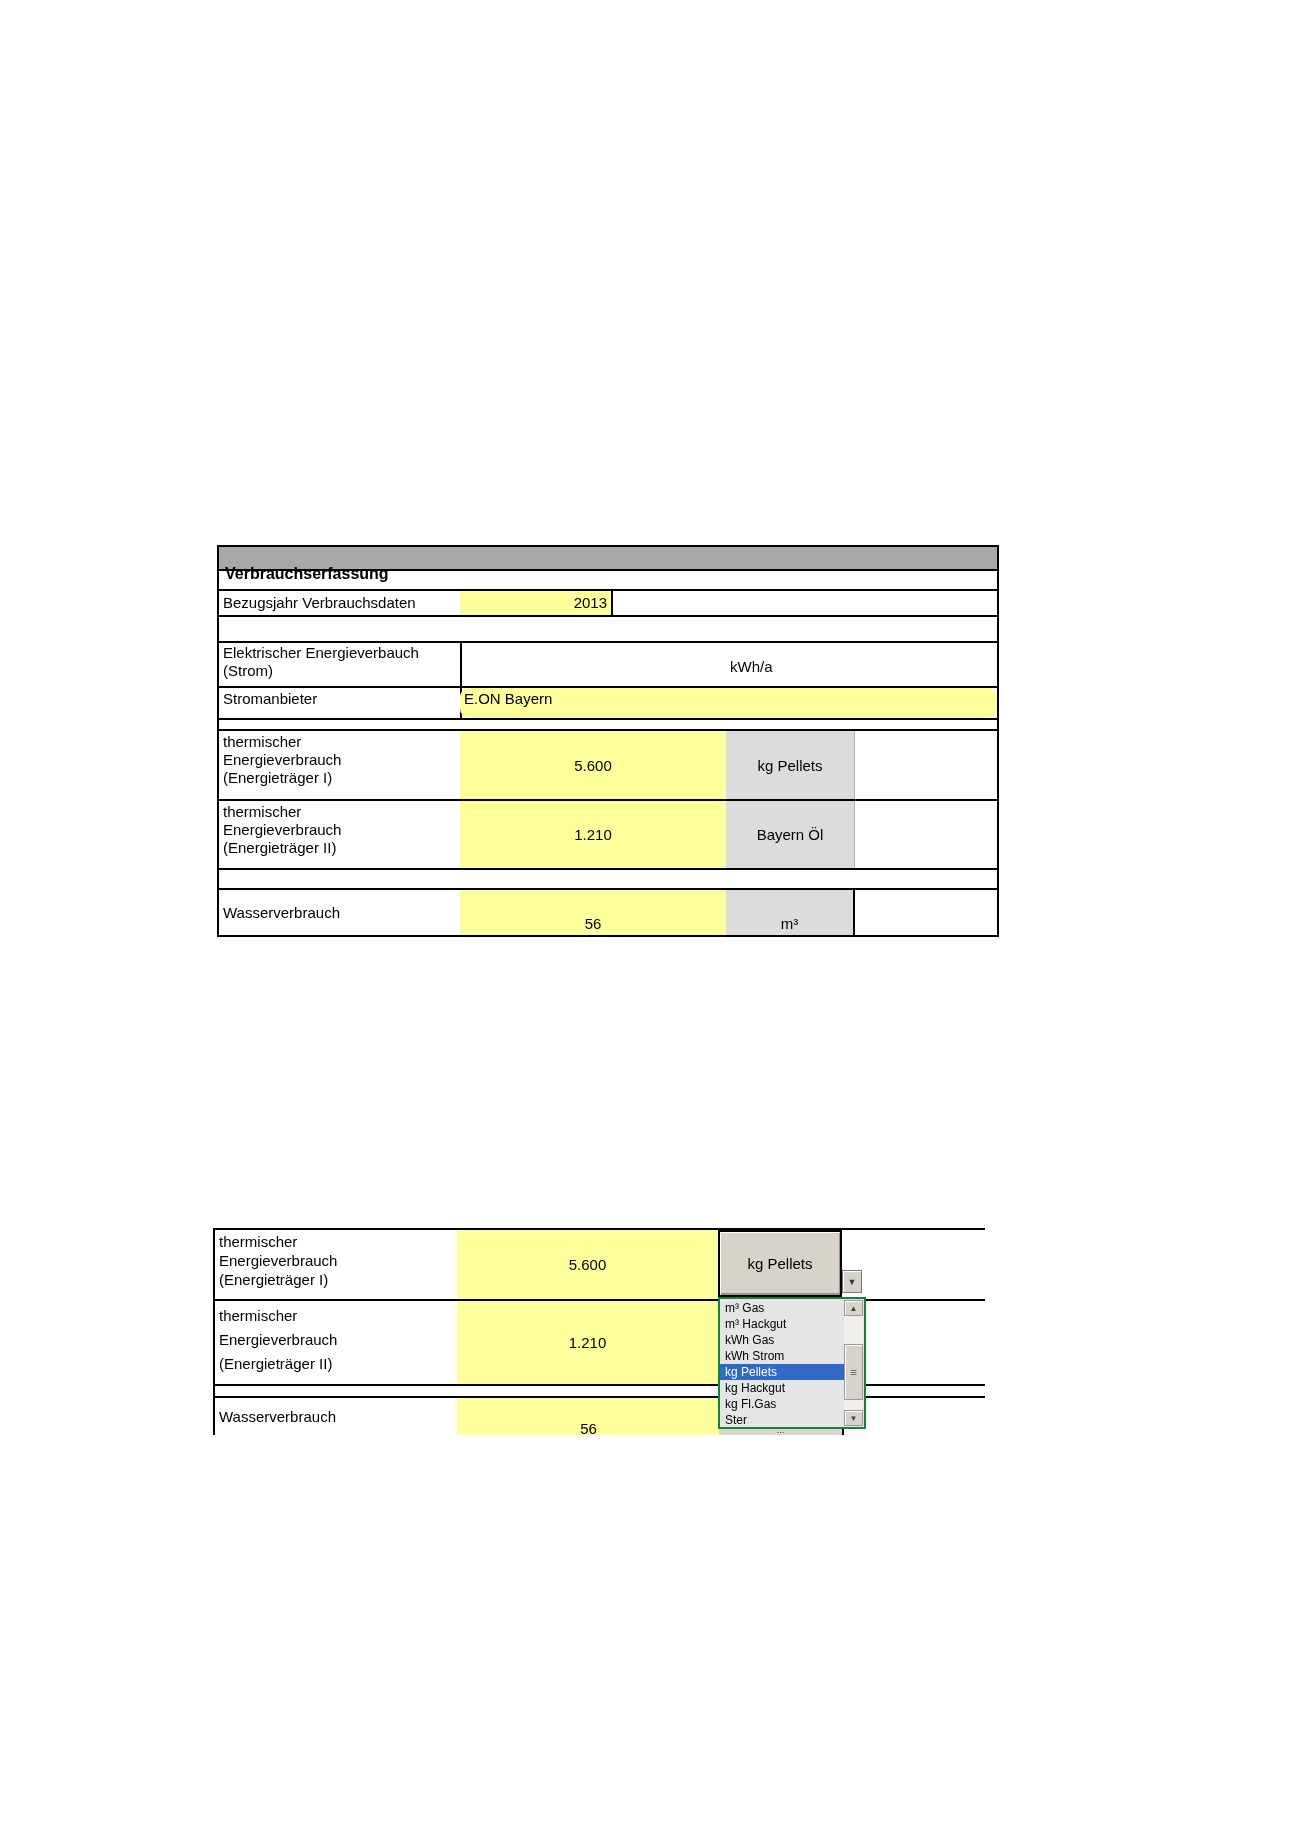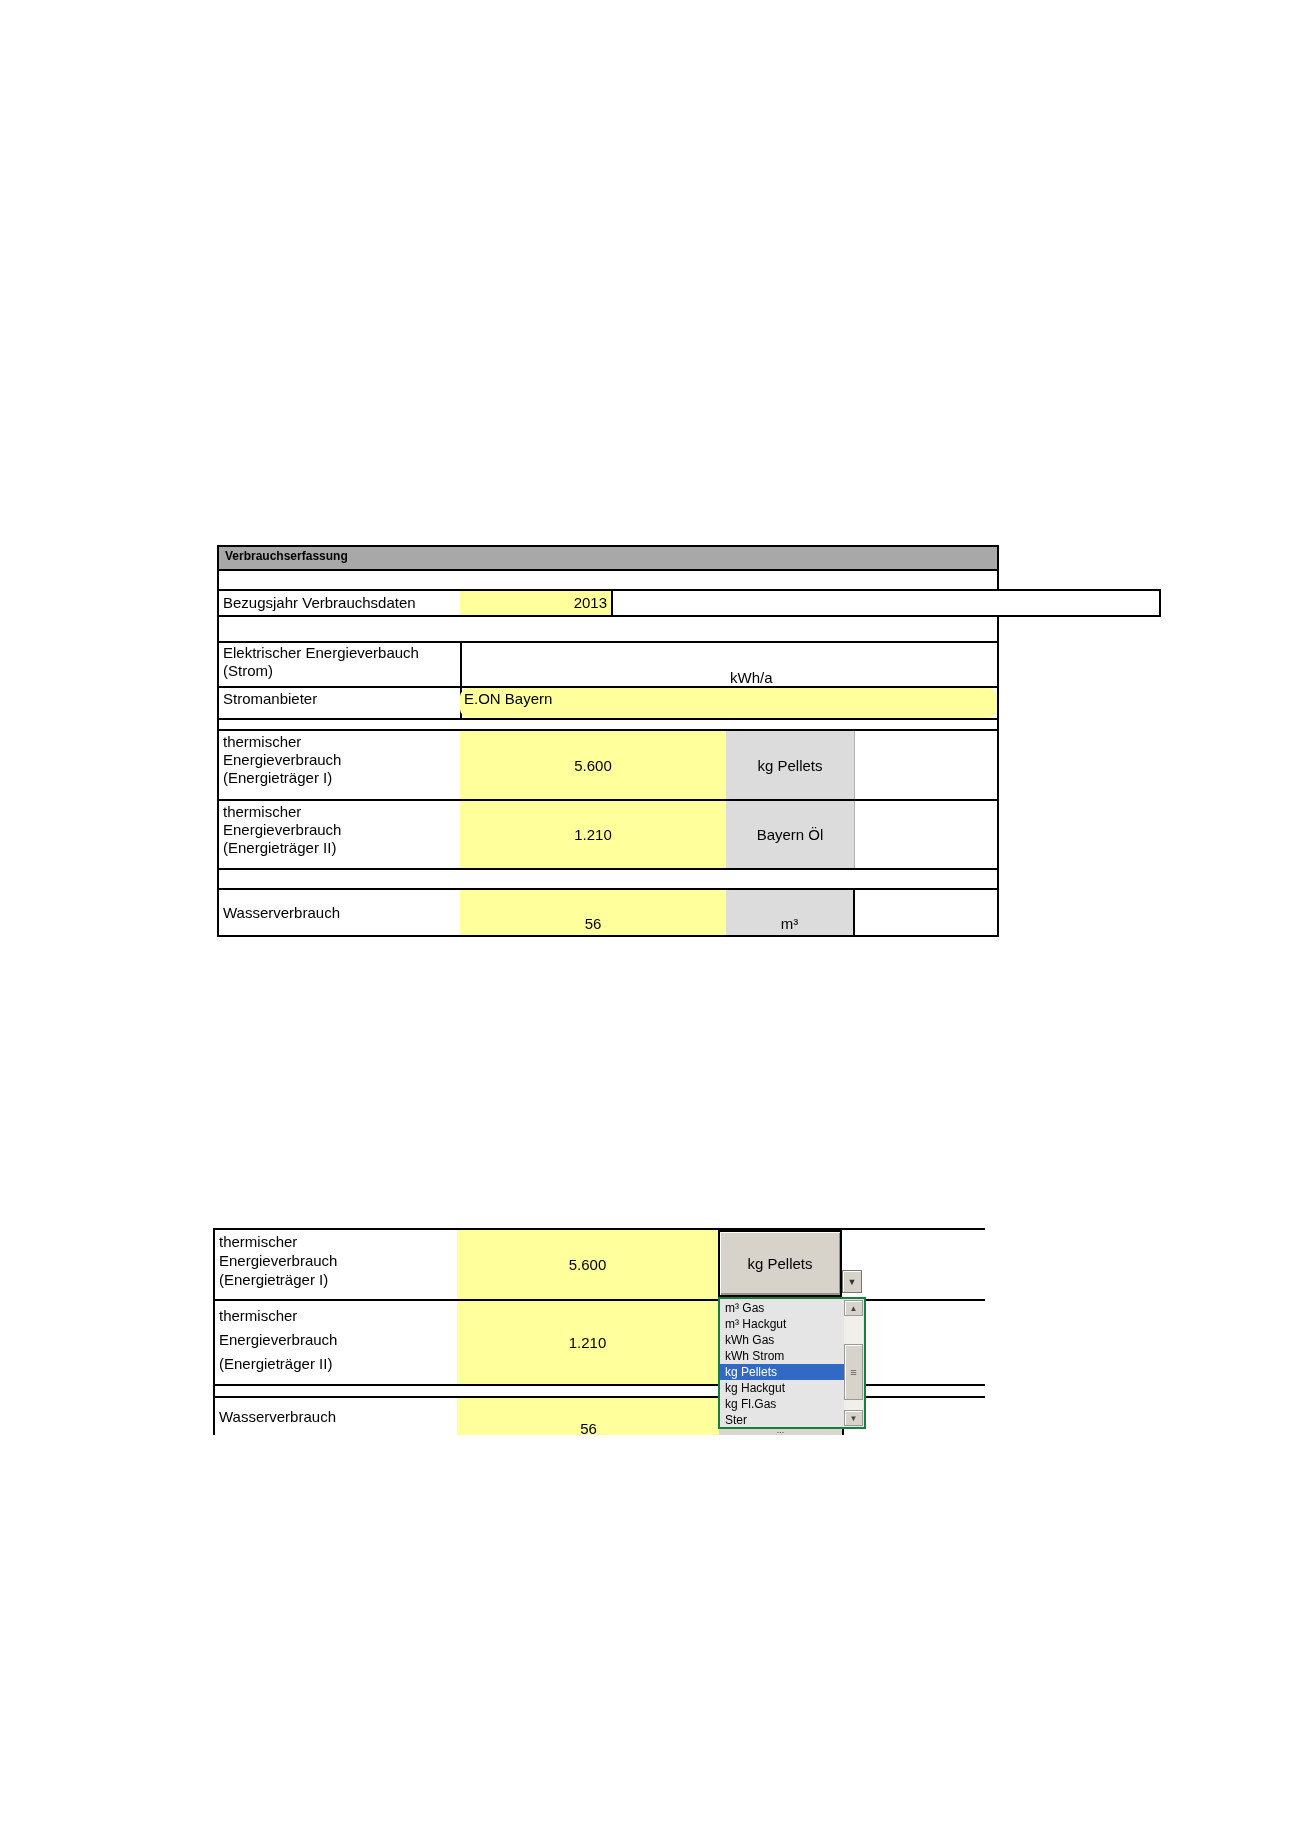--- a/index.html
+++ b/index.html
@@ -8,21 +8,21 @@
   .abs{position:absolute;box-sizing:border-box;}
   
   #top-frame{left:217px;top:545px;width:782px;height:392px;border:2px solid #000;background:#fff;}
   .row{background:#fff;border:2px solid #000;}
   .cell{position:absolute;box-sizing:border-box;top:0;bottom:0;font-size:15px;}
   .lbl{padding-left:4px;white-space:pre-line;line-height:18px;border-right:2px solid #000;}
   .yellow{background:#ffff9c;}
   .graycell{background:#dcdcdc;}
   .vcenter{display:flex;align-items:center;justify-content:center;}
   .vbottom{display:flex;align-items:flex-end;justify-content:center;padding-bottom:3px;}
-  .title-bar{background:#a8a8a8;font-weight:bold;font-size:12px;padding:2px 0 0 6px;
+  .title-bar{background:#a8a8a8;font-weight:bold;font-size:16px;padding:18px 0 0 6px;
              border:2px solid #000;}
   
   #detail-frame{left:213px;top:1228px;width:772px;height:207px;border-left:2px solid #000;
                 border-top:2px solid #000;overflow:hidden;background:#fff;}
   .drow{position:absolute;left:0;width:772px;box-sizing:border-box;background:#fff;}
   
   .combo-btn{left:718px;top:1230px;width:124px;height:67px;background:#d7d3cb;border:2px solid #000;
              box-shadow:inset 1px 1px 0 #ffffff, inset -1px -2px 0 #9a968e;
              display:flex;align-items:center;justify-content:center;font-size:15px;z-index:6;}
   .combo-arrow{left:842px;top:1270px;width:20px;height:23px;background:#d7d3cb;border:1px solid #777;
@@ -47,29 +47,29 @@
 <body>
 
 <div id="page">
 
   <div class="abs" id="top-frame"></div>
 
   <div class="abs row title-bar" style="left:217px;top:545px;width:782px;height:26px;">
     <span>Verbrauchserfassung</span>
   </div>
 
-  <div class="abs row" style="left:217px;top:589px;width:944px;height:28px;padding-left:38px;">
+  <div class="abs row" style="left:217px;top:589px;width:782px;height:28px;padding-left:38px;">
     <div class="cell lbl" style="left:0;width:243px;line-height:23px;">Bezugsjahr Verbrauchsdaten</div>
     <div class="cell yellow" style="left:241px;width:153px;border-right:2px solid #000;text-align:right;padding-right:4px;line-height:23px;">2013</div>
   </div>
 
   <div class="abs row" style="left:217px;top:641px;width:782px;height:47px;">
     <div class="cell lbl" style="left:0;width:243px;padding-top:1px;">Elektrischer Energieverbauch
 (Strom)</div>
-    <div class="cell" style="left:507px;width:271px;display:flex;align-items:flex-end;padding:0 0 0 4px;">kWh/a</div>
+    <div class="cell" style="left:507px;width:271px;display:flex;align-items:flex-end;padding:0 0 11px 4px;">kWh/a</div>
   </div>
 
   <div class="abs row" style="left:217px;top:686px;width:782px;height:34px;">
     <div class="cell lbl" style="left:0;width:243px;line-height:21px;">Stromanbieter</div>
     <div class="cell yellow" style="left:241px;width:537px;padding-left:4px;line-height:21px;border-radius:9px;">E.ON Bayern</div>
   </div>
 
   <div class="abs row" style="left:217px;top:729px;width:782px;height:72px;">
     <div class="cell lbl" style="left:0;width:243px;padding-top:2px;">thermischer
 Energieverbrauch

